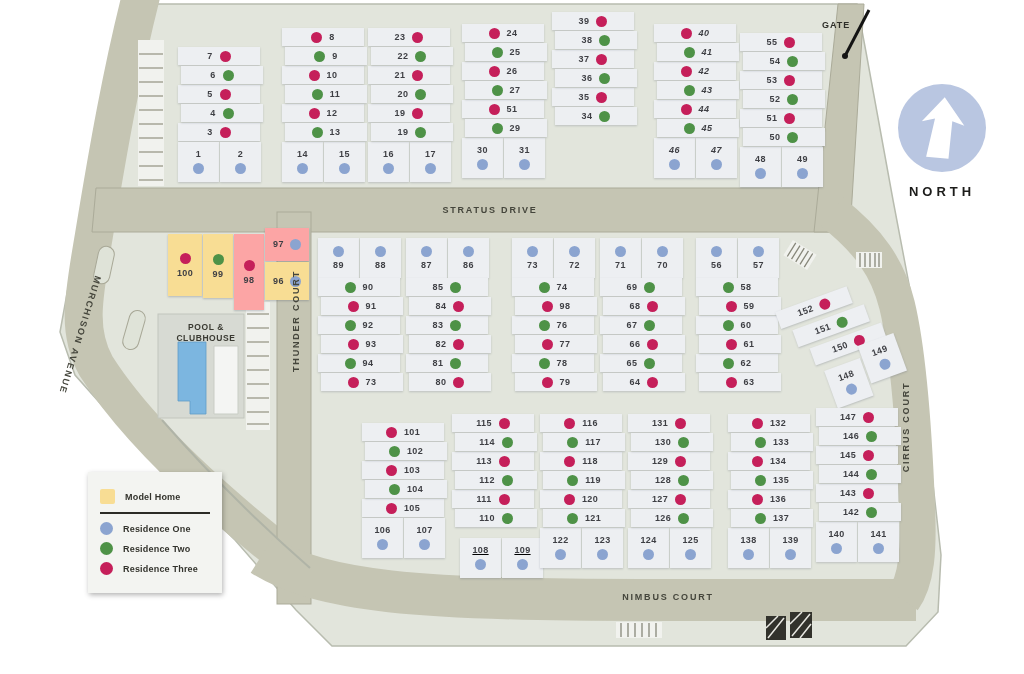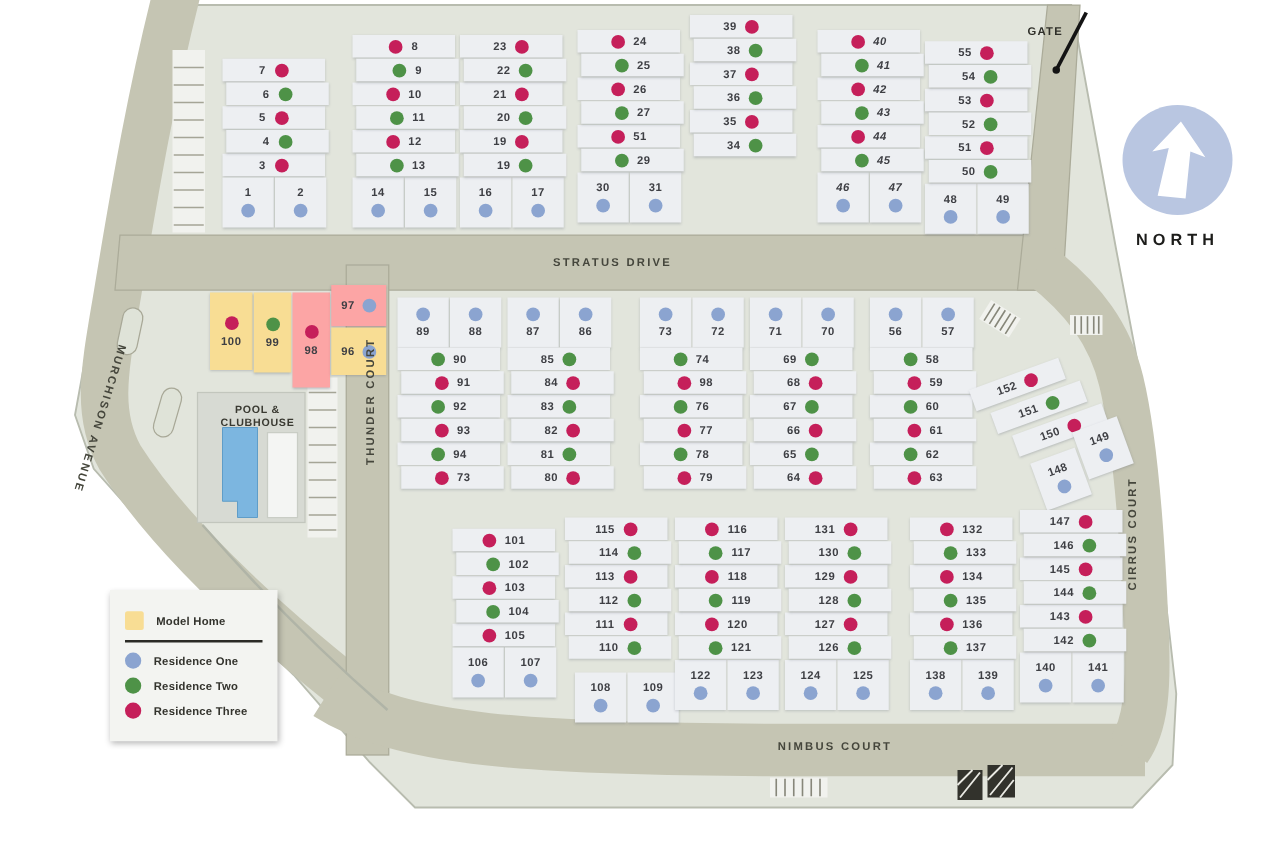--- a/index.html
+++ b/index.html
@@ -642,21 +642,21 @@
           </div>
           <div class="lotrow">
             <span class="num">111</span>
             <span class="dot" style="background: rgb(197, 31, 90);"></span>
           </div>
           <div class="lotrow">
             <span class="num">110</span>
             <span class="dot" style="background: rgb(78, 146, 71);"></span>
           </div>
         </div>
-        <div class="pair" style="transform: translate(8px, 10px);">
+        <div class="pair" style="transform: translate(8px, 10px); text-decoration: underline;">
           <div class="paircell">
             <span class="num">108</span>
             <span class="dot" style="background: rgb(139, 164, 208);"></span>
           </div>
           <div class="paircell">
             <span class="num">109</span>
             <span class="dot" style="background: rgb(139, 164, 208);"></span>
           </div>
         </div>
       </div>

